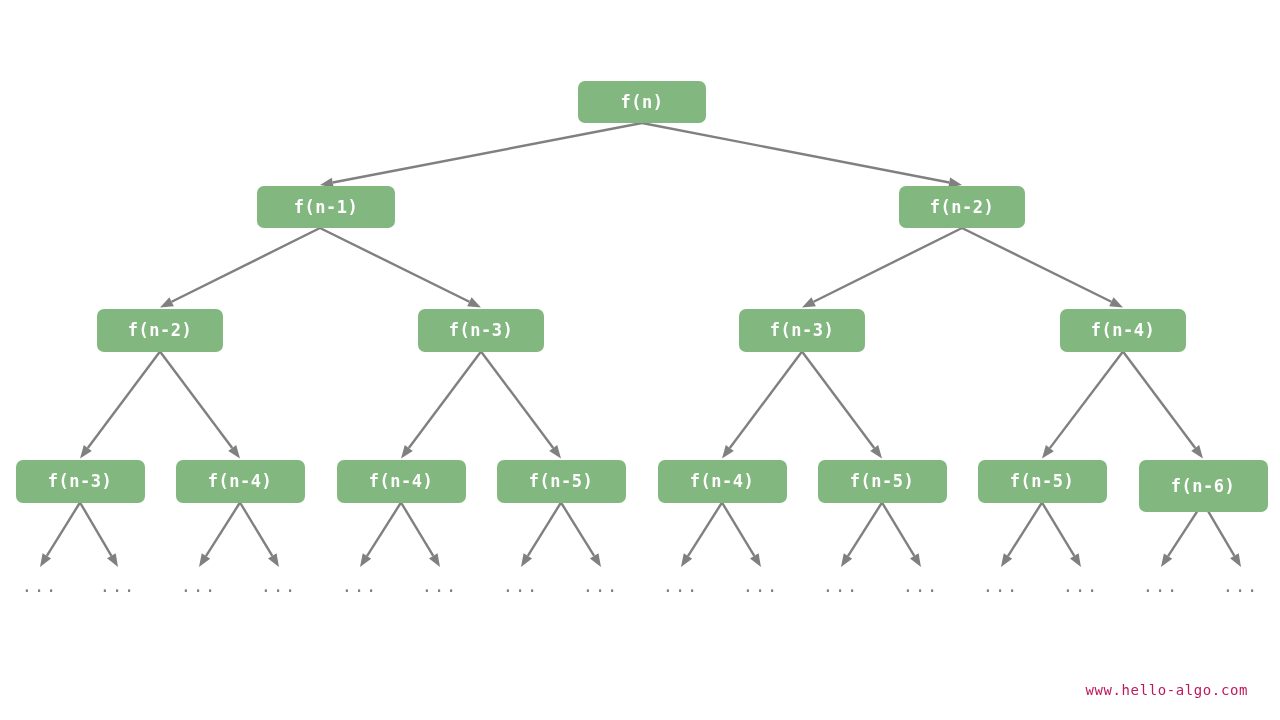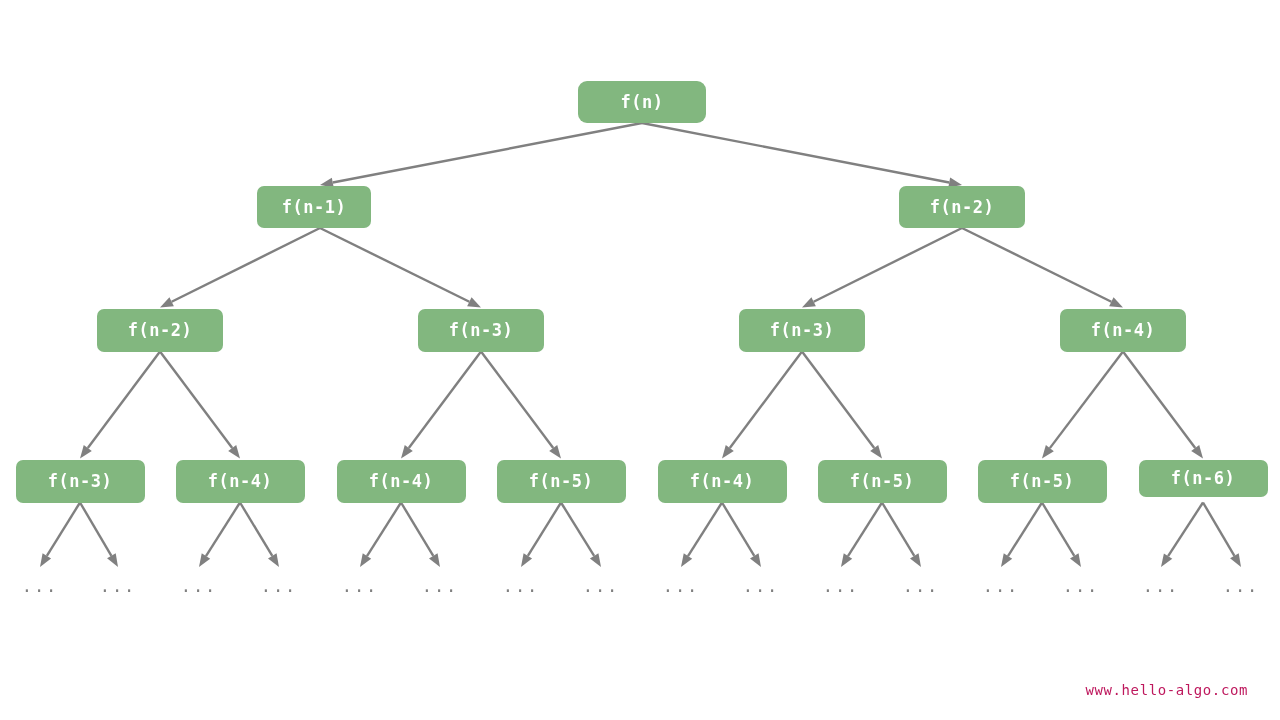--- a/index.html
+++ b/index.html
@@ -193,35 +193,35 @@
         <line x1="1203" y1="502.5" x2="1168.0937512286866" y2="556.1060248988027" stroke="#808080" stroke-width="2.4" stroke-linecap="butt"></line>
         <polygon points="1161,567 1163.9037608051492,553.3776590416155 1172.283741652224,558.83439075599" fill="#808080"></polygon>
       </g>
       <g>
         <line x1="1203" y1="502.5" x2="1234.4011508774176" y2="555.7993218840378" stroke="#808080" stroke-width="2.4" stroke-linecap="butt"></line>
         <polygon points="1241,567 1230.0931977558937,558.3373407773387 1238.7091039989416,553.2613029907369" fill="#808080"></polygon>
       </g>
     </svg>
 
   <div id="node-layer">
-      <div class="tree-node" style="left: 578px; top: 81px; width: 128px; height: 42px; background: rgb(130, 183, 127); color: rgb(255, 255, 255); border-radius: 9px;">f(n)</div>
-      <div class="tree-node" style="left: 257px; top: 186px; width: 114px; height: 42px; background: rgb(130, 183, 127); color: rgb(255, 255, 255);">f(n-1)</div>
+      <div class="tree-node" style="left: 578px; top: 81px; width: 128px; height: 42px; background: rgb(130, 183, 127); color: rgb(255, 255, 255);">f(n)</div>
+      <div class="tree-node" style="left: 257px; top: 186px; width: 138px; height: 42px; background: rgb(130, 183, 127); color: rgb(255, 255, 255);">f(n-1)</div>
       <div class="tree-node" style="left: 899px; top: 186px; width: 126px; height: 42px; background: rgb(130, 183, 127); color: rgb(255, 255, 255);">f(n-2)</div>
       <div class="tree-node" style="left: 97px; top: 308.5px; width: 126px; height: 43px; background: rgb(130, 183, 127); color: rgb(255, 255, 255);">f(n-2)</div>
       <div class="tree-node" style="left: 418px; top: 308.5px; width: 126px; height: 43px; background: rgb(130, 183, 127); color: rgb(255, 255, 255);">f(n-3)</div>
       <div class="tree-node" style="left: 739px; top: 308.5px; width: 126px; height: 43px; background: rgb(130, 183, 127); color: rgb(255, 255, 255);">f(n-3)</div>
       <div class="tree-node" style="left: 1060px; top: 308.5px; width: 126px; height: 43px; background: rgb(130, 183, 127); color: rgb(255, 255, 255);">f(n-4)</div>
       <div class="tree-node" style="left: 15.5px; top: 459.5px; width: 129px; height: 43px; background: rgb(130, 183, 127); color: rgb(255, 255, 255);">f(n-3)</div>
       <div class="tree-node" style="left: 175.5px; top: 459.5px; width: 129px; height: 43px; background: rgb(130, 183, 127); color: rgb(255, 255, 255);">f(n-4)</div>
       <div class="tree-node" style="left: 336.5px; top: 459.5px; width: 129px; height: 43px; background: rgb(130, 183, 127); color: rgb(255, 255, 255);">f(n-4)</div>
       <div class="tree-node" style="left: 496.5px; top: 459.5px; width: 129px; height: 43px; background: rgb(130, 183, 127); color: rgb(255, 255, 255);">f(n-5)</div>
       <div class="tree-node" style="left: 657.5px; top: 459.5px; width: 129px; height: 43px; background: rgb(130, 183, 127); color: rgb(255, 255, 255);">f(n-4)</div>
       <div class="tree-node" style="left: 817.5px; top: 459.5px; width: 129px; height: 43px; background: rgb(130, 183, 127); color: rgb(255, 255, 255);">f(n-5)</div>
       <div class="tree-node" style="left: 977.5px; top: 459.5px; width: 129px; height: 43px; background: rgb(130, 183, 127); color: rgb(255, 255, 255);">f(n-5)</div>
-      <div class="tree-node" style="left: 1138.5px; top: 459.5px; width: 129px; height: 37px; background: rgb(130, 183, 127); color: rgb(255, 255, 255);">f(n-6)</div>
+      <div class="tree-node" style="left: 1138.5px; top: 459.5px; width: 129px; height: 52px; background: rgb(130, 183, 127); color: rgb(255, 255, 255);">f(n-6)</div>
       <div class="ellipsis-node" style="left: 40px; top: 586px; color: rgb(128, 128, 128);">...</div>
       <div class="ellipsis-node" style="left: 118px; top: 586px; color: rgb(128, 128, 128);">...</div>
       <div class="ellipsis-node" style="left: 199px; top: 586px; color: rgb(128, 128, 128);">...</div>
       <div class="ellipsis-node" style="left: 279px; top: 586px; color: rgb(128, 128, 128);">...</div>
       <div class="ellipsis-node" style="left: 360px; top: 586px; color: rgb(128, 128, 128);">...</div>
       <div class="ellipsis-node" style="left: 440px; top: 586px; color: rgb(128, 128, 128);">...</div>
       <div class="ellipsis-node" style="left: 521px; top: 586px; color: rgb(128, 128, 128);">...</div>
       <div class="ellipsis-node" style="left: 601px; top: 586px; color: rgb(128, 128, 128);">...</div>
       <div class="ellipsis-node" style="left: 681px; top: 586px; color: rgb(128, 128, 128);">...</div>
       <div class="ellipsis-node" style="left: 761px; top: 586px; color: rgb(128, 128, 128);">...</div>

